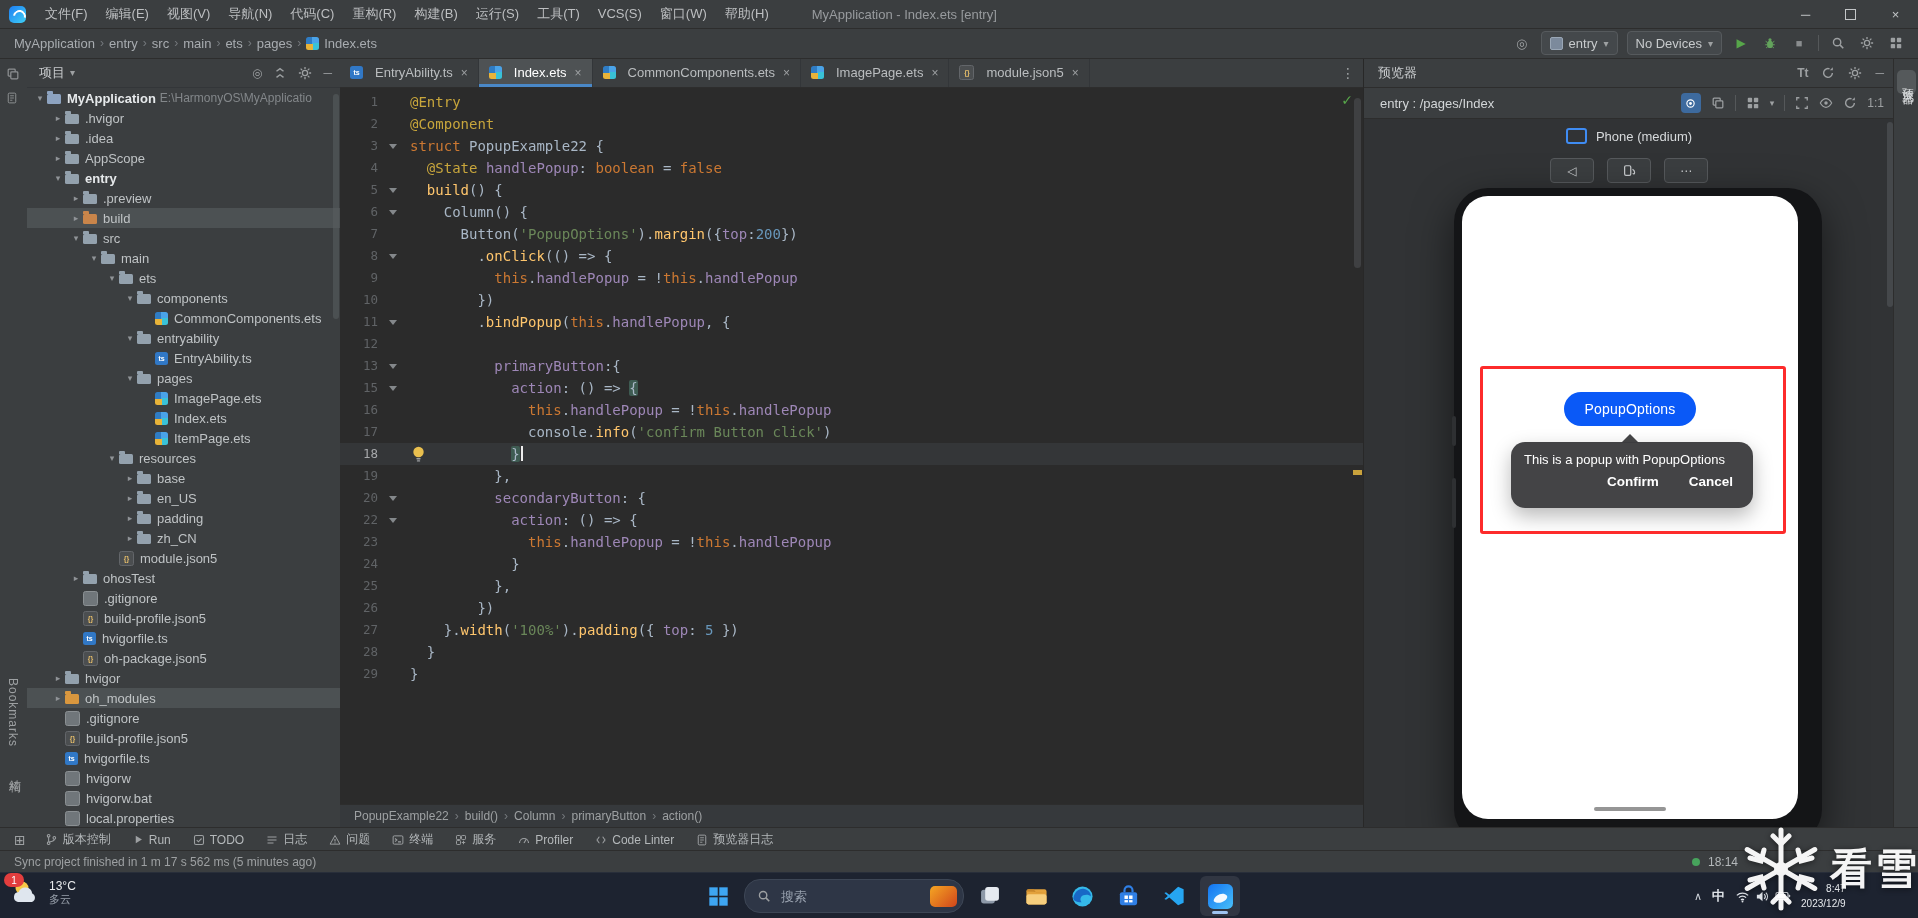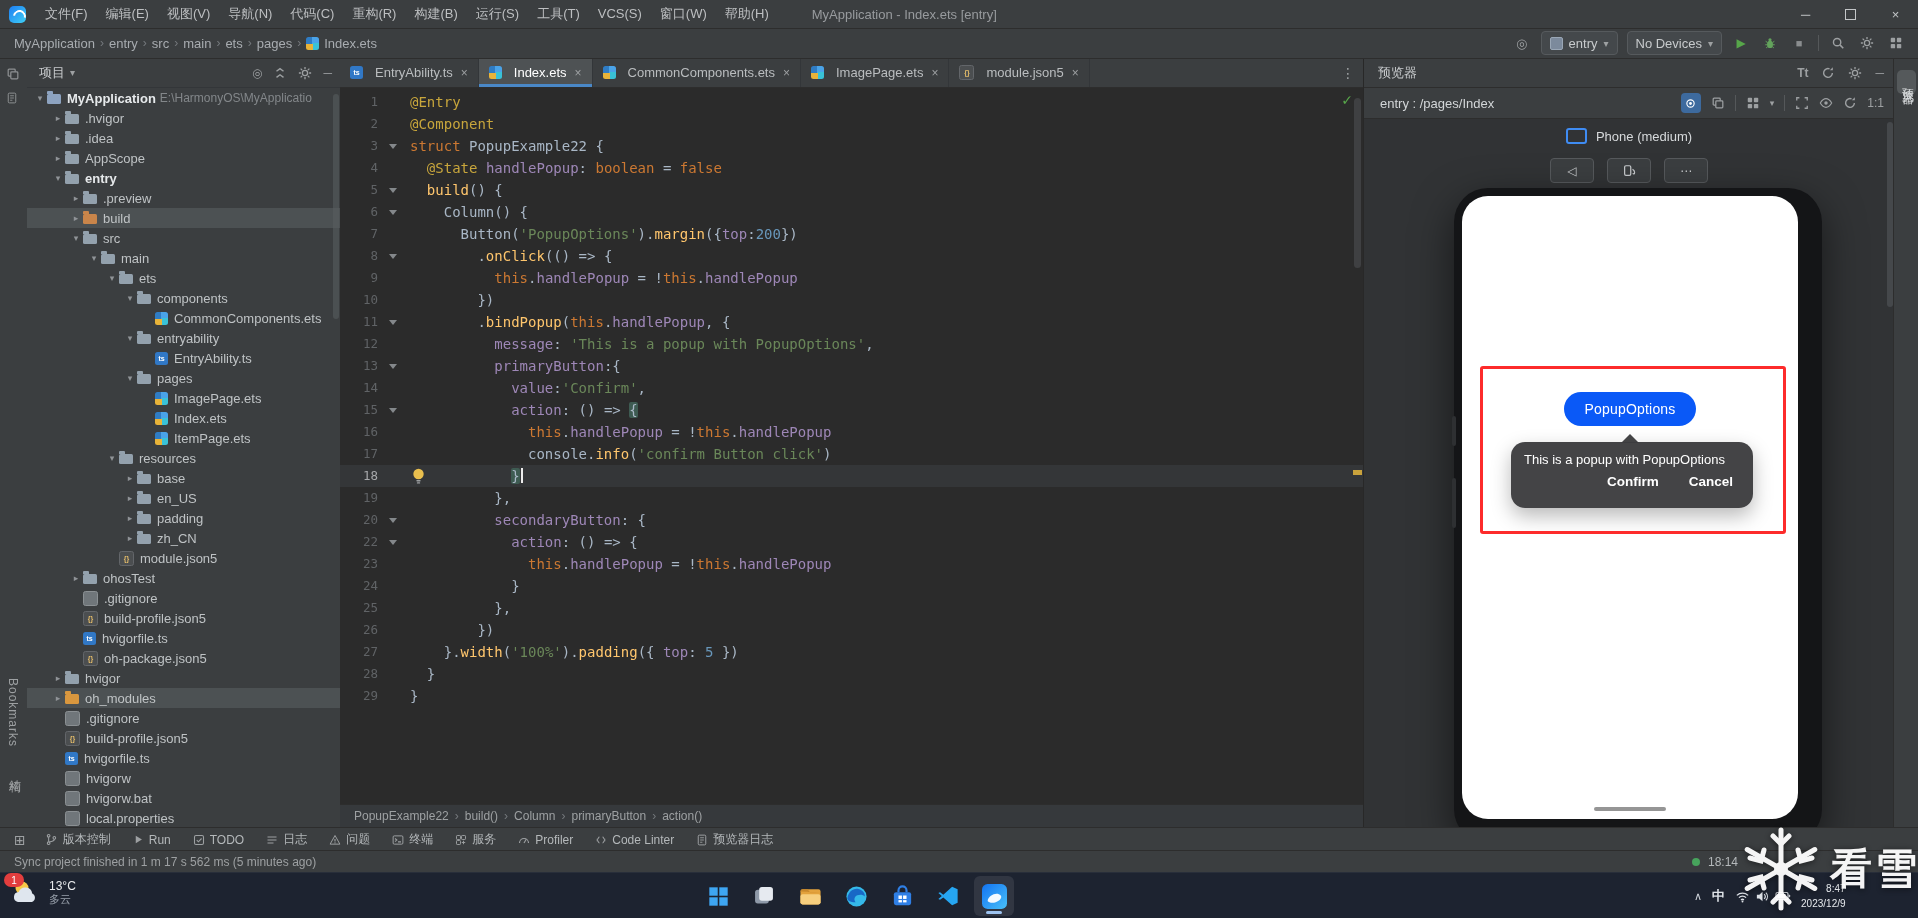--- a/index.html
+++ b/index.html
@@ -522,23 +522,22 @@
         <div class="cl"><span class="lnum">2</span><span class="lfold"></span><span class="ltext"><span class="tok-a">@Component</span></span></div>
         <div class="cl"><span class="lnum">3</span><span class="lfold"><span class="foldmark"></span></span><span class="ltext"><span class="tok-k">struct </span><span class="tok-d">PopupExample22 {</span></span></div>
         <div class="cl"><span class="lnum">4</span><span class="lfold"></span><span class="ltext"><span class="tok-d">  </span><span class="tok-a">@State</span><span class="tok-d"> </span><span class="tok-p">handlePopup</span><span class="tok-d">: </span><span class="tok-k">boolean</span><span class="tok-d"> = </span><span class="tok-k">false</span></span></div>
         <div class="cl"><span class="lnum">5</span><span class="lfold"><span class="foldmark"></span></span><span class="ltext"><span class="tok-d">  </span><span class="tok-m">build</span><span class="tok-d">() {</span></span></div>
         <div class="cl"><span class="lnum">6</span><span class="lfold"><span class="foldmark"></span></span><span class="ltext"><span class="tok-d">    Column() {</span></span></div>
         <div class="cl"><span class="lnum">7</span><span class="lfold"></span><span class="ltext"><span class="tok-d">      Button(</span><span class="tok-s">'PopupOptions'</span><span class="tok-d">).</span><span class="tok-m">margin</span><span class="tok-d">({</span><span class="tok-p">top</span><span class="tok-d">:</span><span class="tok-n">200</span><span class="tok-d">})</span></span></div>
         <div class="cl"><span class="lnum">8</span><span class="lfold"><span class="foldmark"></span></span><span class="ltext"><span class="tok-d">        .</span><span class="tok-m">onClick</span><span class="tok-d">(() =&gt; {</span></span></div>
         <div class="cl"><span class="lnum">9</span><span class="lfold"></span><span class="ltext"><span class="tok-d">          </span><span class="tok-k">this</span><span class="tok-d">.</span><span class="tok-p">handlePopup</span><span class="tok-d"> = !</span><span class="tok-k">this</span><span class="tok-d">.</span><span class="tok-p">handlePopup</span></span></div>
         <div class="cl"><span class="lnum">10</span><span class="lfold"></span><span class="ltext"><span class="tok-d">        })</span></span></div>
         <div class="cl"><span class="lnum">11</span><span class="lfold"><span class="foldmark"></span></span><span class="ltext"><span class="tok-d">        .</span><span class="tok-m">bindPopup</span><span class="tok-d">(</span><span class="tok-k">this</span><span class="tok-d">.</span><span class="tok-p">handlePopup</span><span class="tok-d">, {</span></span></div>
-        <div class="cl"><span class="lnum">12</span><span class="lfold"></span><span class="ltext"><span class="tok-d">          </span><span class="tok-p">message</span><span class="tok-d">: </span><span class="tok-s">'This is a popup with PopupOptions'</span><span class="tok-d">,</span></span></div>
+        <div class="cl"><span class="lnum">12</span><span class="lfold"></span></div>
         <div class="cl"><span class="lnum">13</span><span class="lfold"><span class="foldmark"></span></span><span class="ltext"><span class="tok-d">          </span><span class="tok-p">primaryButton</span><span class="tok-d">:{</span></span></div>
-        <div class="cl"><span class="lnum">14</span><span class="lfold"></span><span class="ltext"><span class="tok-d">            </span><span class="tok-p">value</span><span class="tok-d">:</span><span class="tok-s">'Confirm'</span><span class="tok-d">,</span></span></div>
         <div class="cl"><span class="lnum">15</span><span class="lfold"><span class="foldmark"></span></span><span class="ltext"><span class="tok-d">            </span><span class="tok-p">action</span><span class="tok-d">: () =&gt; </span><span class="tok-hb">{</span></span></div>
         <div class="cl"><span class="lnum">16</span><span class="lfold"></span><span class="ltext"><span class="tok-d">              </span><span class="tok-k">this</span><span class="tok-d">.</span><span class="tok-p">handlePopup</span><span class="tok-d"> = !</span><span class="tok-k">this</span><span class="tok-d">.</span><span class="tok-p">handlePopup</span></span></div>
         <div class="cl"><span class="lnum">17</span><span class="lfold"></span><span class="ltext"><span class="tok-d">              console.</span><span class="tok-m">info</span><span class="tok-d">(</span><span class="tok-s">'confirm Button click'</span><span class="tok-d">)</span></span></div>
         <div class="cl active"><span class="lnum">18</span><span class="lfold"></span><span class="bulb"><svg width="13" height="17" viewBox="0 0 13 17">
               <circle cx="6.5" cy="6" r="5.2" fill="#e9bf4e"></circle>
               <rect x="4.3" y="12" width="4.4" height="1.6" rx=".8" fill="#9da0a2"></rect>
               <rect x="4.8" y="14.2" width="3.4" height="1.4" rx=".7" fill="#9da0a2"></rect>
             </svg></span><span class="ltext"><span class="tok-d">            </span><span class="tok-hb">}</span><span class="caret-bar"></span></span></div>
         <div class="cl"><span class="lnum">19</span><span class="lfold"></span><span class="ltext"><span class="tok-d">          },</span></span></div>
         <div class="cl"><span class="lnum">20</span><span class="lfold"><span class="foldmark"></span></span><span class="ltext"><span class="tok-d">          </span><span class="tok-p">secondaryButton</span><span class="tok-d">: {</span></span></div>
@@ -806,20 +805,30 @@
       <span class="tb-btn">
           <svg width="21" height="21" viewBox="0 0 16 16">
             <g fill="#3ea6f2">
               <rect x="1" y="1" width="6.4" height="6.4"></rect>
               <rect x="8.6" y="1" width="6.4" height="6.4"></rect>
               <rect x="1" y="8.6" width="6.4" height="6.4"></rect>
               <rect x="8.6" y="8.6" width="6.4" height="6.4"></rect>
             </g>
           </svg>
         </span>
+      <span class="search-pill">
+        <span>
+            <svg width="14" height="14" viewBox="0 0 16 16">
+              <circle cx="7" cy="7" r="4.2" stroke="#9da0a2" stroke-width="1.6" fill="none"></circle>
+              <path d="M10.2 10.2L14 14" stroke="#9da0a2" stroke-width="1.8"></path>
+            </svg>
+          </span>
+        <input placeholder="搜索" style="">
+        <span class="bing-chip"></span>
+      </span>
       <span id="taskbar-apps" style="display:flex;gap:6px">
           <span class="tb-btn">
             <span>
               <svg width="22" height="22" viewBox="0 0 16 16">
                 <rect x="1.5" y="3.5" width="10" height="10" rx="2" fill="#8e99a8"></rect>
                 <rect x="4.5" y="1.5" width="10" height="10" rx="2" fill="#e6eaf0"></rect>
               </svg>
             </span>
           </span>
           <span class="tb-btn">

